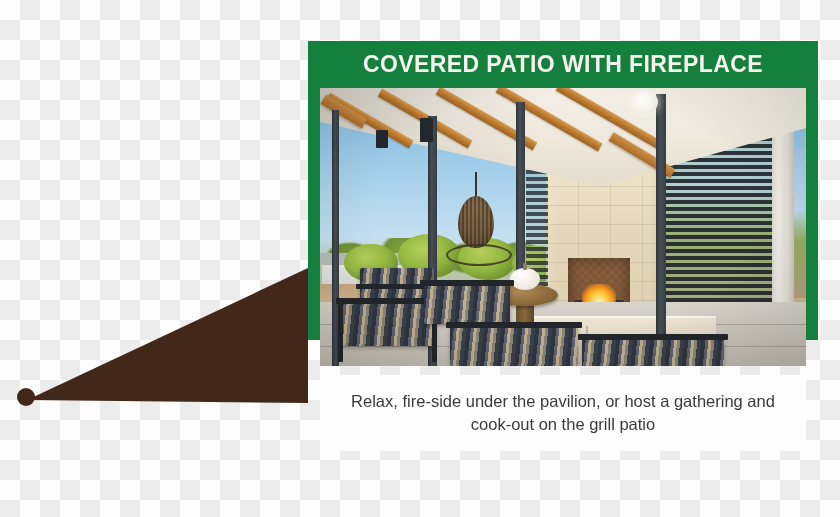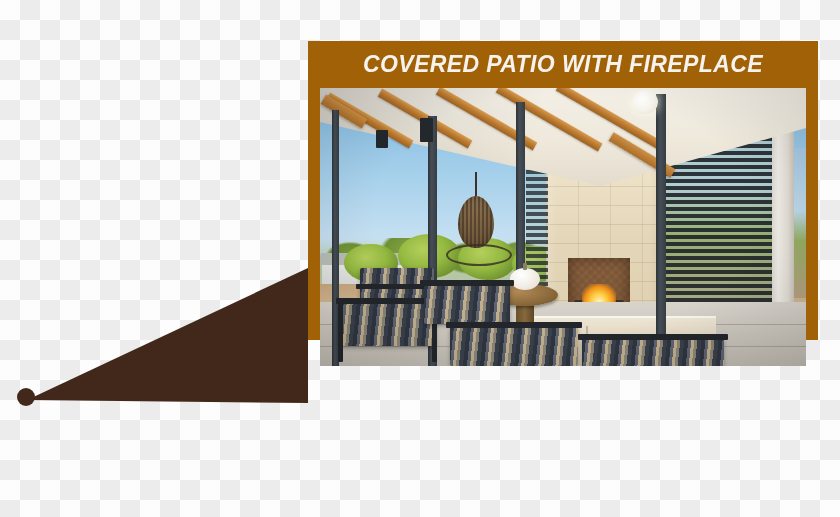--- a/index.html
+++ b/index.html
@@ -35,24 +35,23 @@
     pointer-events: none;
   }
 
   
   .callout-card {
     position: absolute;
     left: 308px;
     top: 41px;
     width: 510px;
     height: 299px;
-    background: #a16207;
+    background: #15803d;
     box-sizing: border-box;
     padding: 0;
-    font-style: italic;
   }
 
   .card-title {
     position: absolute;
     left: 0;
     top: 0;
     width: 510px;
     height: 47px;
     line-height: 47px;
     color: #f6f2ee;
@@ -466,15 +465,18 @@
         <div class="furniture" style="left:130px; top:238px; width:128px; height:40px;"></div>
         <div class="frame-bar" style="left:126px; top:234px; width:136px; height:6px;"></div>
 
         <div class="furniture" style="left:262px; top:250px; width:142px; height:30px;"></div>
         <div class="frame-bar" style="left:258px; top:246px; width:150px; height:6px;"></div>
 
         <div class="photo-vignette"></div>
       </div>
     </div>
 
+    <div class="caption-box">
+      <div class="caption-text">Relax, fire-side under the pavilion, or host a gathering and cook-out on the grill patio</div>
+    </div>
 
   </div>
 </div>
 
 </body></html>

